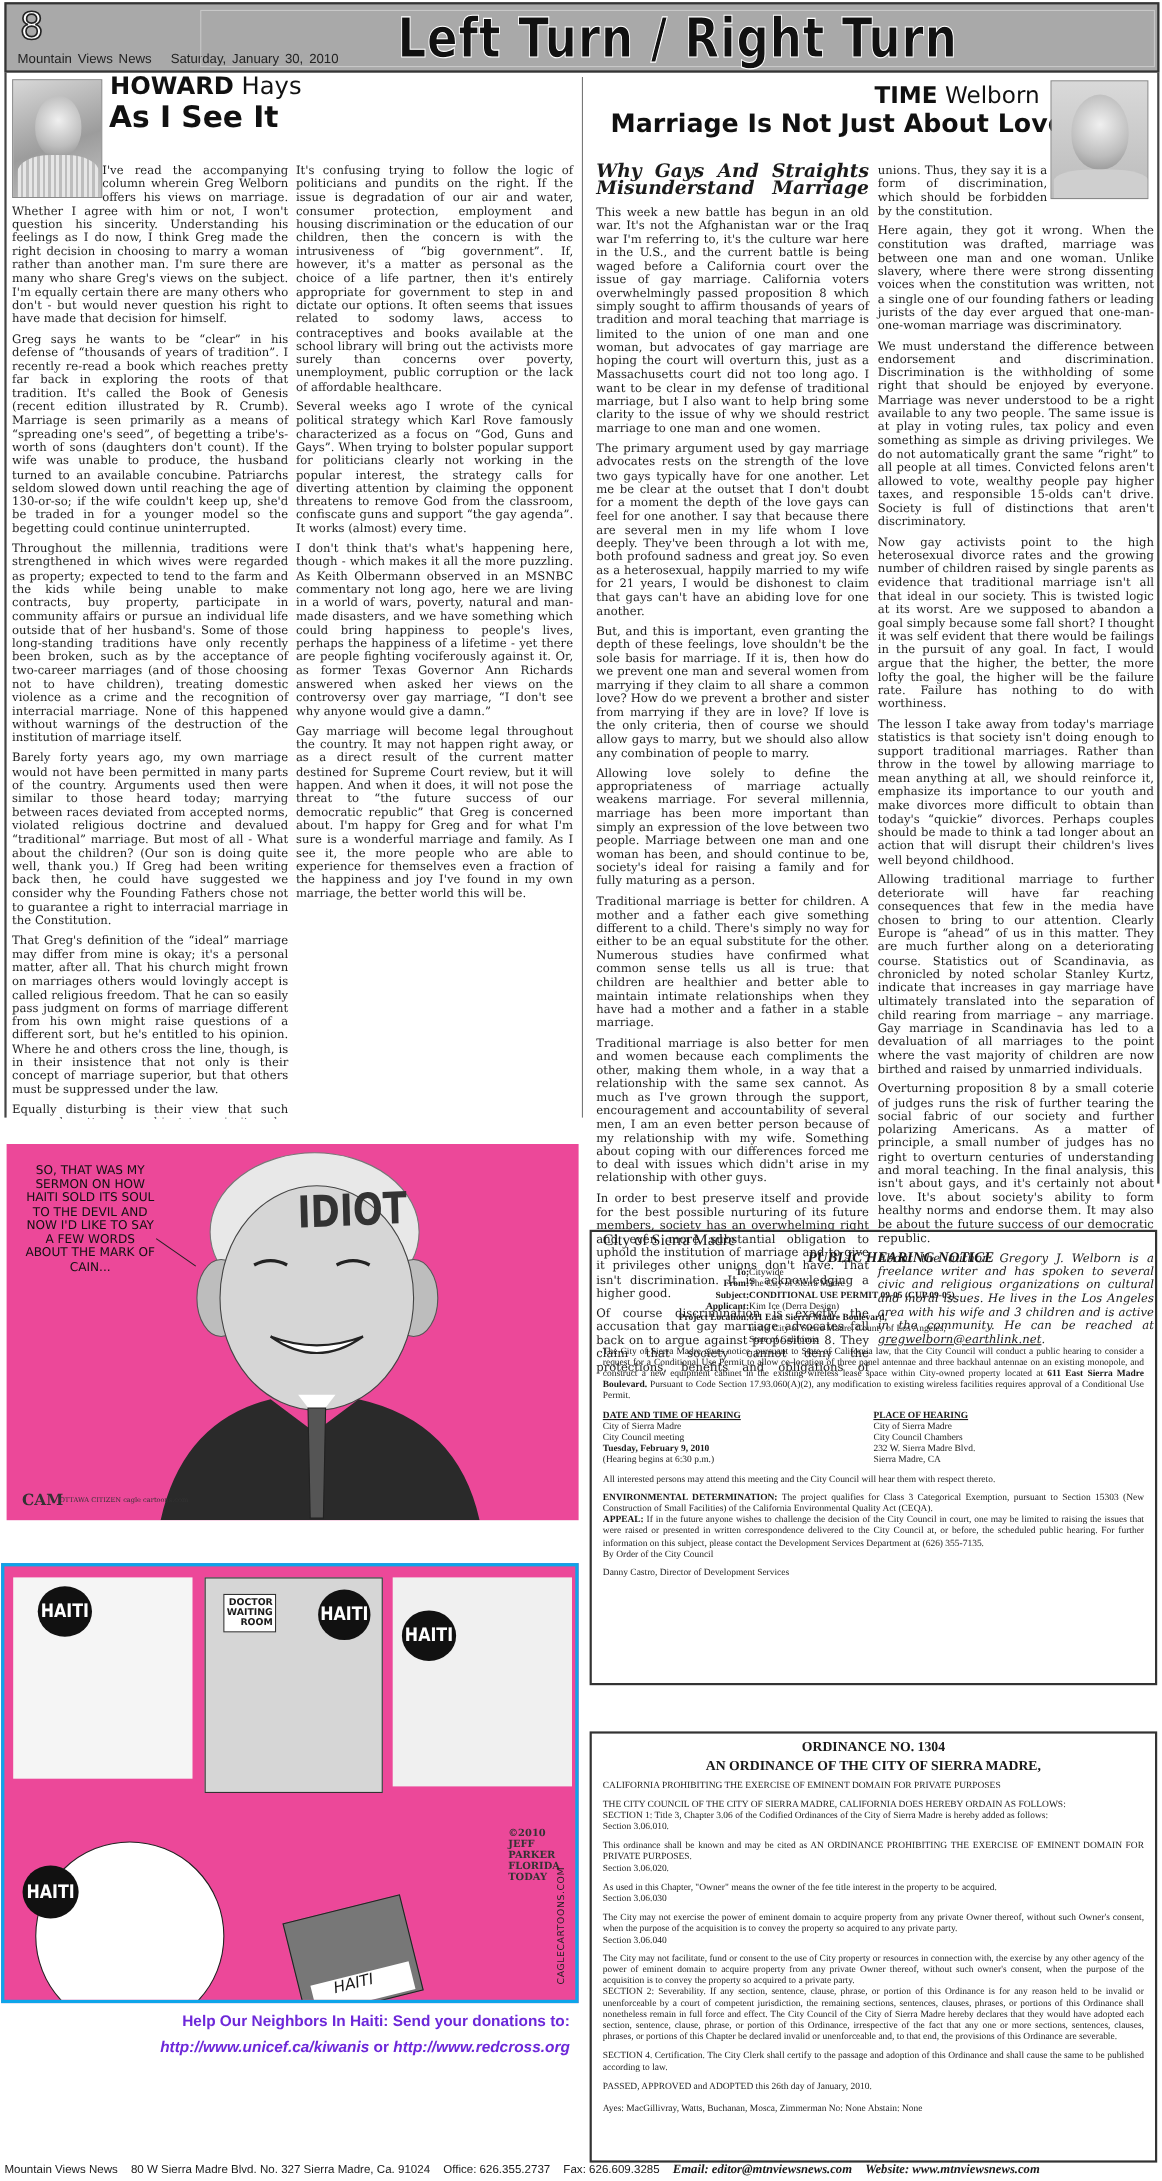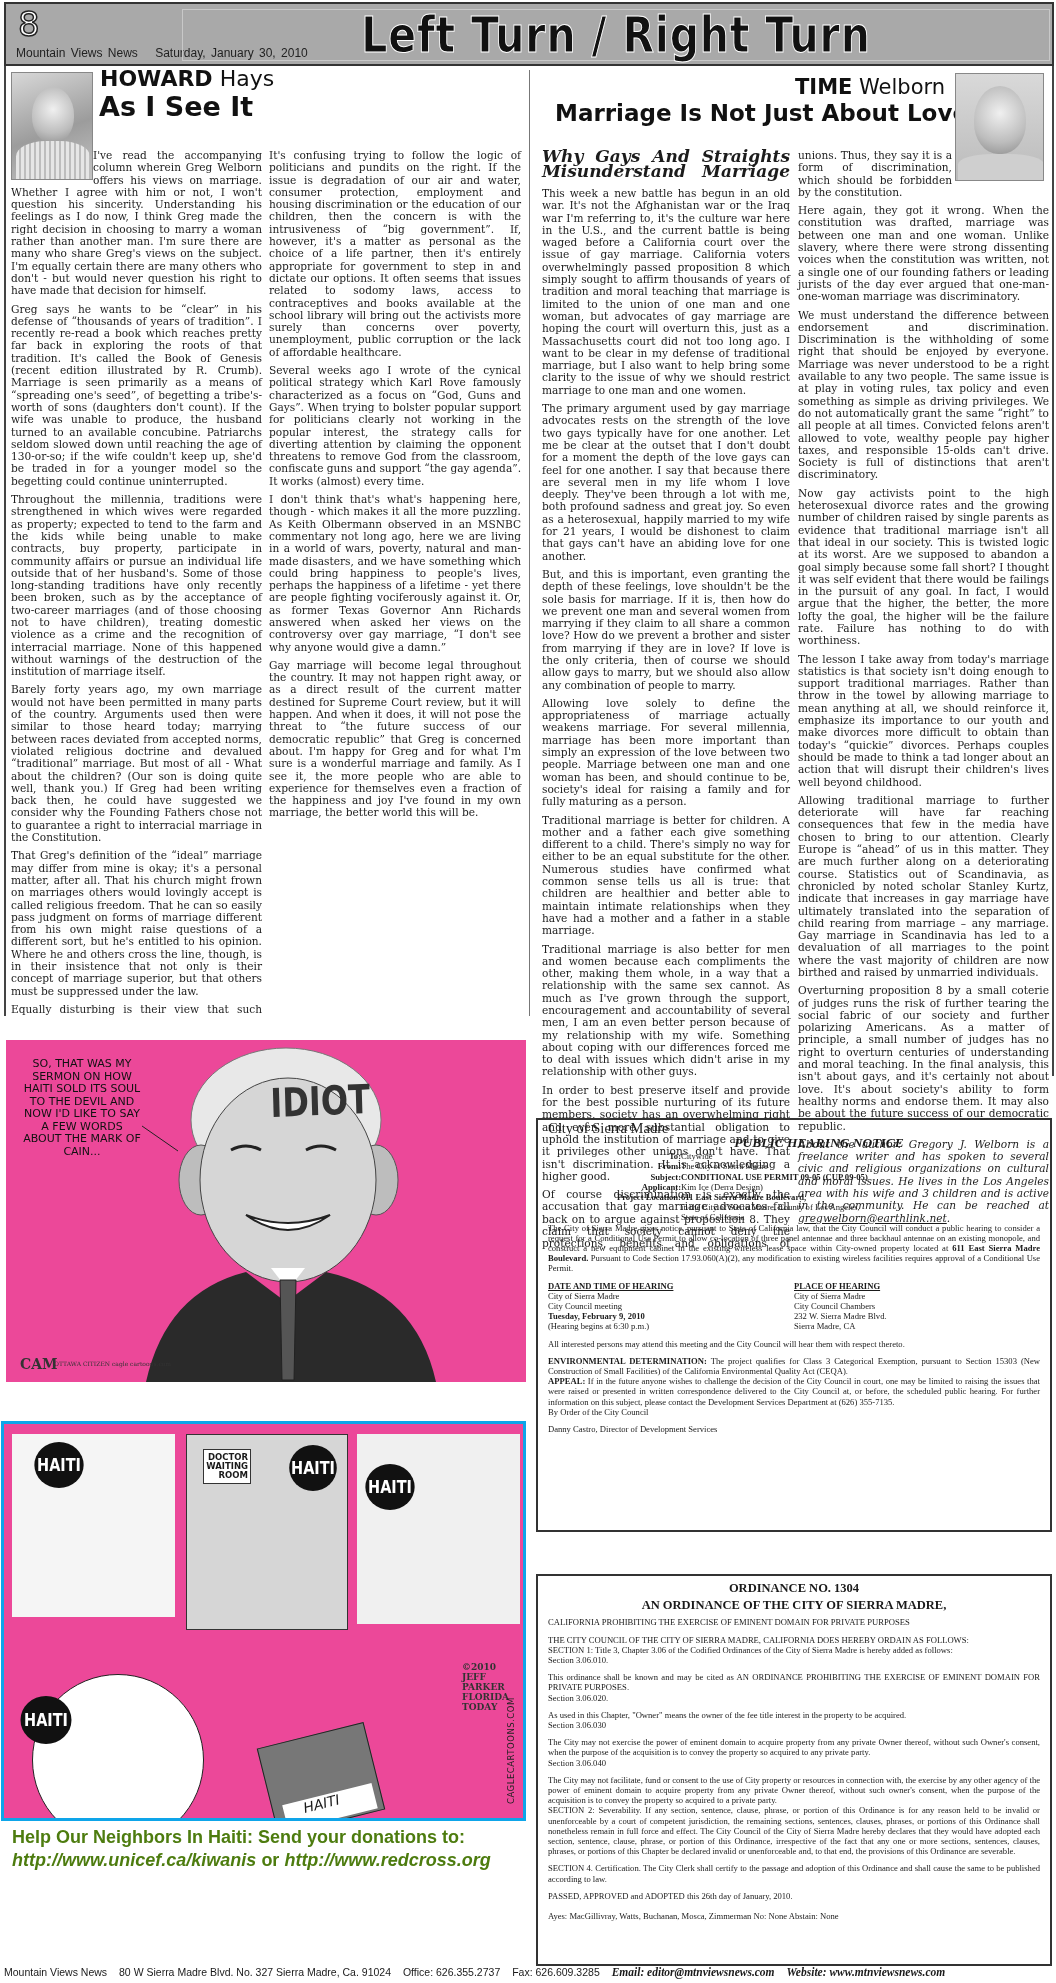--- a/index.html
+++ b/index.html
@@ -39,21 +39,21 @@
   .cartoon { position: absolute; background: #ec4899; overflow: hidden; }
   .speech { position: absolute; font-family: "DejaVu Sans", sans-serif; font-size: 11px; line-height: 12.5px; text-align: center; font-weight: normal; color: #111; }
   .idiot { position: absolute; font-family: "DejaVu Sans", sans-serif; font-weight: bold; font-size: 40px; color: #333; transform: scaleX(0.8) rotate(-2deg); }
   .sig { position: absolute; font-family: "DejaVu Serif", serif; font-size: 9px; color: #333; }
   .haiti-bubble { position: absolute; background: #111; color: #fff; border-radius: 50%; font-family: "DejaVu Sans", sans-serif; font-weight: bold; font-size: 17px; display: flex; align-items: center; justify-content: center; transform: scaleX(0.85); }
   .panel { position: absolute; border: 1px solid #888; background: #efefef; }
   .sign { position: absolute; background: #fff; border: 1px solid #333; font-family: "DejaVu Sans", sans-serif; font-size: 8.5px; font-weight: bold; text-align: right; line-height: 9px; padding: 3px 2px; }
   .vert-credit { position: absolute; font-family: "DejaVu Sans", sans-serif; font-size: 8.5px; transform: rotate(-90deg); transform-origin: left top; color: #222; letter-spacing: 0.5px; }
 
   
-  .appeal { position: absolute; left: 12px; top: 1826px; width: 506px; text-align: left; font-family: "Liberation Sans", sans-serif; font-weight: bold; font-size: 18px; line-height: 23px; color: #4d7c0f; }
+  .appeal { position: absolute; left: 12px; top: 1826px; width: 506px; text-align: right; font-family: "Liberation Sans", sans-serif; font-weight: bold; font-size: 14px; line-height: 23px; color: #6d28d9; }
   .appeal .links { font-style: italic; }
 
   
   .notice { position: absolute; left: 536px; top: 1118px; width: 516px; height: 414px; border: 2px solid #333; padding: 4px 10px; font-family: "Liberation Serif", serif; font-size: 8.6px; line-height: 10.2px; color: #1a1a1a; }
   .notice .city { font-size: 14.5px; position: absolute; left: 10px; top: 3px; }
   .notice .ntitle { text-align: center; font-weight: bold; font-style: italic; font-size: 13.5px; margin: 14px 0 3px 50px; }
   .kv { display: grid; grid-template-columns: 133px 1fr; }
   .kv .k { font-weight: bold; text-align: right; }
   .notice p { text-align: justify; margin-top: 0; }
   .gap { height: 7px; }

